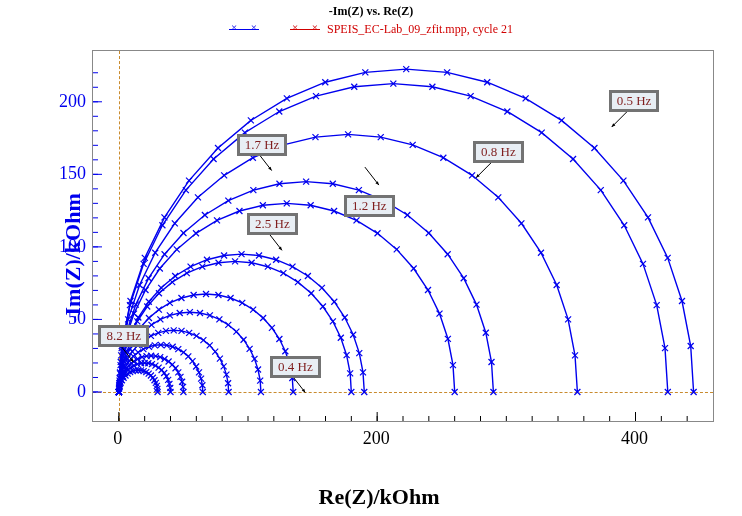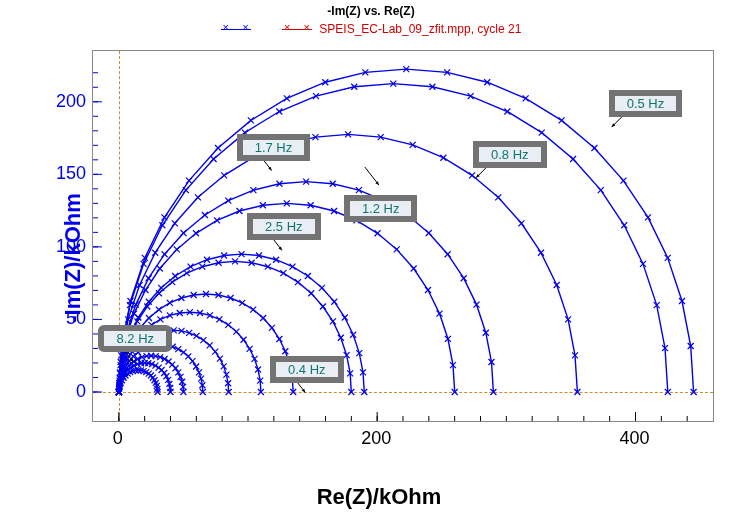--- a/index.html
+++ b/index.html
@@ -9,20 +9,21 @@
     background: #fff;
     width: 742px;
     height: 516px;
     overflow: hidden;
     position: relative;
   }
   .chart-container {
     position: relative;
     width: 742px;
     height: 516px;
+    font-family: Liberation Serif, serif;
   }
   .title {
     position: absolute;
     top: 4px;
     left: 0;
     width: 100%;
     text-align: center;
     font-size: 12px;
     font-weight: bold;
     color: #000;
@@ -127,24 +128,24 @@
     left: 0; right: 0;
   }
   .grid-origin-v {
     position: absolute;
     border-left: 1px dashed #C98B2E;
     top: 0; bottom: 0;
   }
   .annotation {
     position: absolute;
     background: #E8EEF4;
-    border: 6px solid #737373;
+    border: 3px solid #737373;
     font-size: 13px;
-    color: #0f766e;
-    padding: 0 12px;
+    color: #7f1d1d;
+    padding: 0 5px;
     white-space: nowrap;
     z-index: 5;
   }
   .arrow {
     stroke: #000;
     stroke-width: 1;
     fill: none;
   }
   .arrow-head {
     fill: #000;
@@ -911,16 +912,16 @@
   <div class="ytick" style="top: 318.431px;">50</div>
   <div class="ytick" style="top: 245.882px;">100</div>
   <div class="ytick" style="top: 173.333px;">150</div>
   <div class="ytick" style="top: 100.784px;">200</div>
 
   <div class="annotation" style="left: 608.667px; top: 90.0392px;">0.5 Hz</div>
   <div class="annotation" style="left: 473.042px; top: 140.824px;">0.8 Hz</div>
   <div class="annotation" style="left: 236.667px; top: 133.569px;">1.7 Hz</div>
   <div class="annotation" style="left: 343.875px; top: 148px; margin-top: 47px;">1.2 Hz</div>
   <div class="annotation" style="left: 247px; top: 213.373px;">2.5 Hz</div>
-  <div class="annotation" style="left: 98.4583px; top: 325.098px; border-radius: 6px;">8.2 Hz</div>
+  <div class="annotation" style="left: 98.4583px; top: 325.098px;">8.2 Hz</div>
   <div class="annotation" style="left: 270px; top: 355.569px;">0.4 Hz</div>
 
 </div>
 
 </body></html>

